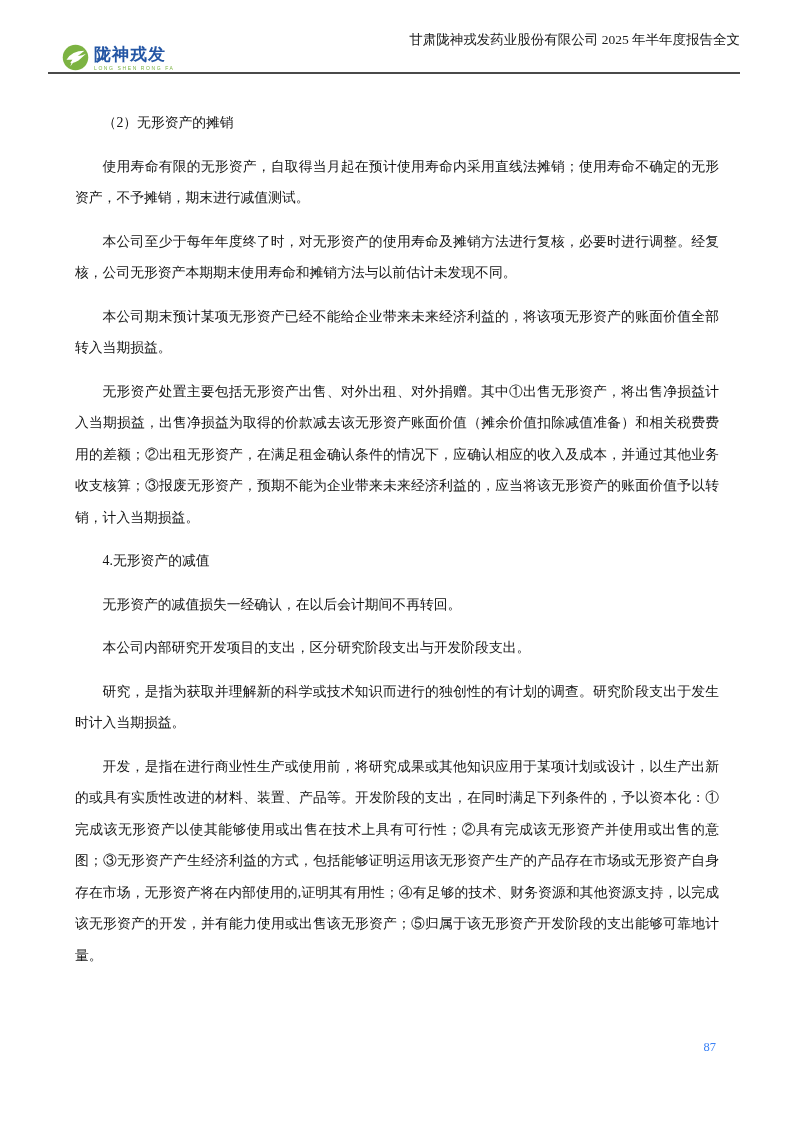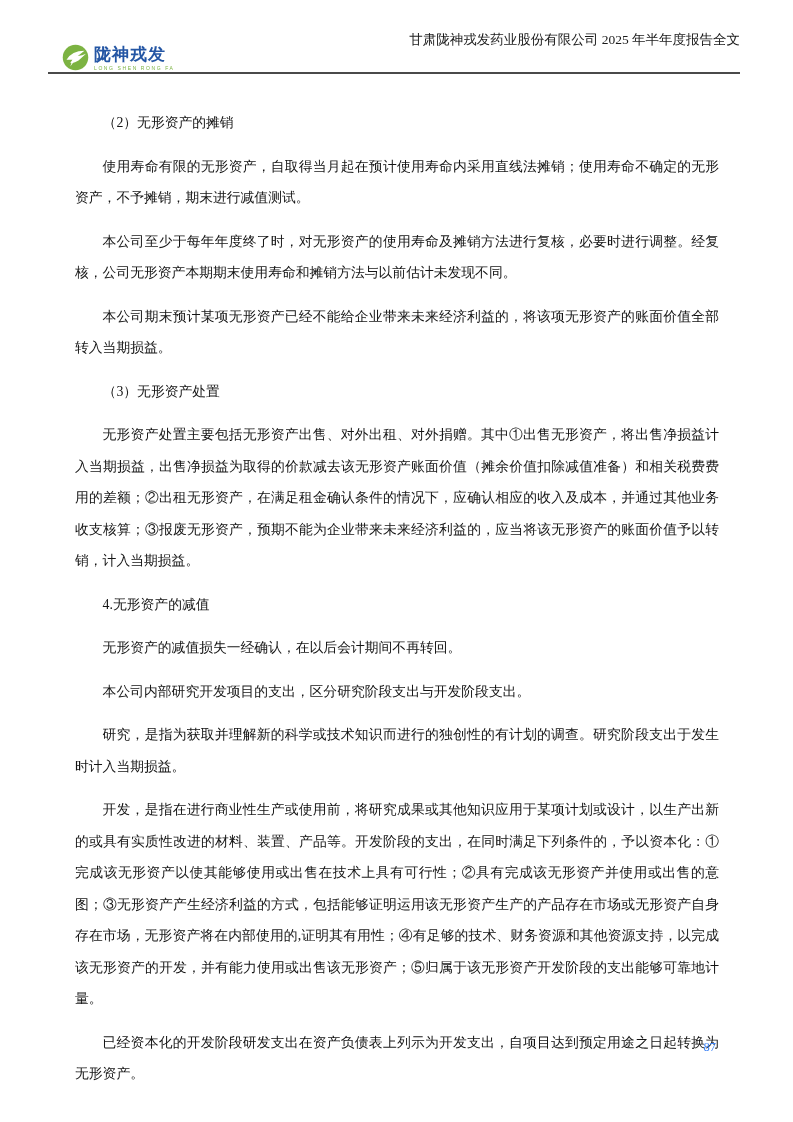--- a/index.html
+++ b/index.html
@@ -76,25 +76,23 @@
     </div>
     <div class="doc-title">甘肃陇神戎发药业股份有限公司 2025 年半年度报告全文</div>
     <div class="header-rule"></div>
   </div>
 
   <div class="content">
     <p class="para">（2）无形资产的摊销</p>
     <p class="para">使用寿命有限的无形资产，自取得当月起在预计使用寿命内采用直线法摊销；使用寿命不确定的无形资产，不予摊销，期末进行减值测试。</p>
     <p class="para">本公司至少于每年年度终了时，对无形资产的使用寿命及摊销方法进行复核，必要时进行调整。经复核，公司无形资产本期期末使用寿命和摊销方法与以前估计未发现不同。</p>
     <p class="para">本公司期末预计某项无形资产已经不能给企业带来未来经济利益的，将该项无形资产的账面价值全部转入当期损益。</p>
-    <p class="para">（3）无形资产处置</p>
     <p class="para">无形资产处置主要包括无形资产出售、对外出租、对外捐赠。其中①出售无形资产，将出售净损益计入当期损益，出售净损益为取得的价款减去该无形资产账面价值（摊余价值扣除减值准备）和相关税费费用的差额；②出租无形资产，在满足租金确认条件的情况下，应确认相应的收入及成本，并通过其他业务收支核算；③报废无形资产，预期不能为企业带来未来经济利益的，应当将该无形资产的账面价值予以转销，计入当期损益。</p>
     <p class="para">4.无形资产的减值</p>
     <p class="para">无形资产的减值损失一经确认，在以后会计期间不再转回。</p>
     <p class="para">本公司内部研究开发项目的支出，区分研究阶段支出与开发阶段支出。</p>
     <p class="para">研究，是指为获取并理解新的科学或技术知识而进行的独创性的有计划的调查。研究阶段支出于发生时计入当期损益。</p>
     <p class="para">开发，是指在进行商业性生产或使用前，将研究成果或其他知识应用于某项计划或设计，以生产出新的或具有实质性改进的材料、装置、产品等。开发阶段的支出，在同时满足下列条件的，予以资本化：①完成该无形资产以使其能够使用或出售在技术上具有可行性；②具有完成该无形资产并使用或出售的意图；③无形资产产生经济利益的方式，包括能够证明运用该无形资产生产的产品存在市场或无形资产自身存在市场，无形资产将在内部使用的,证明其有用性；④有足够的技术、财务资源和其他资源支持，以完成该无形资产的开发，并有能力使用或出售该无形资产；⑤归属于该无形资产开发阶段的支出能够可靠地计量。</p>
-    <p class="para">已经资本化的开发阶段研发支出在资产负债表上列示为开发支出，自项目达到预定用途之日起转换为无形资产。</p>
   </div>
 
   <div class="page-number">87</div>
 
 </div>
 
 </body></html>

